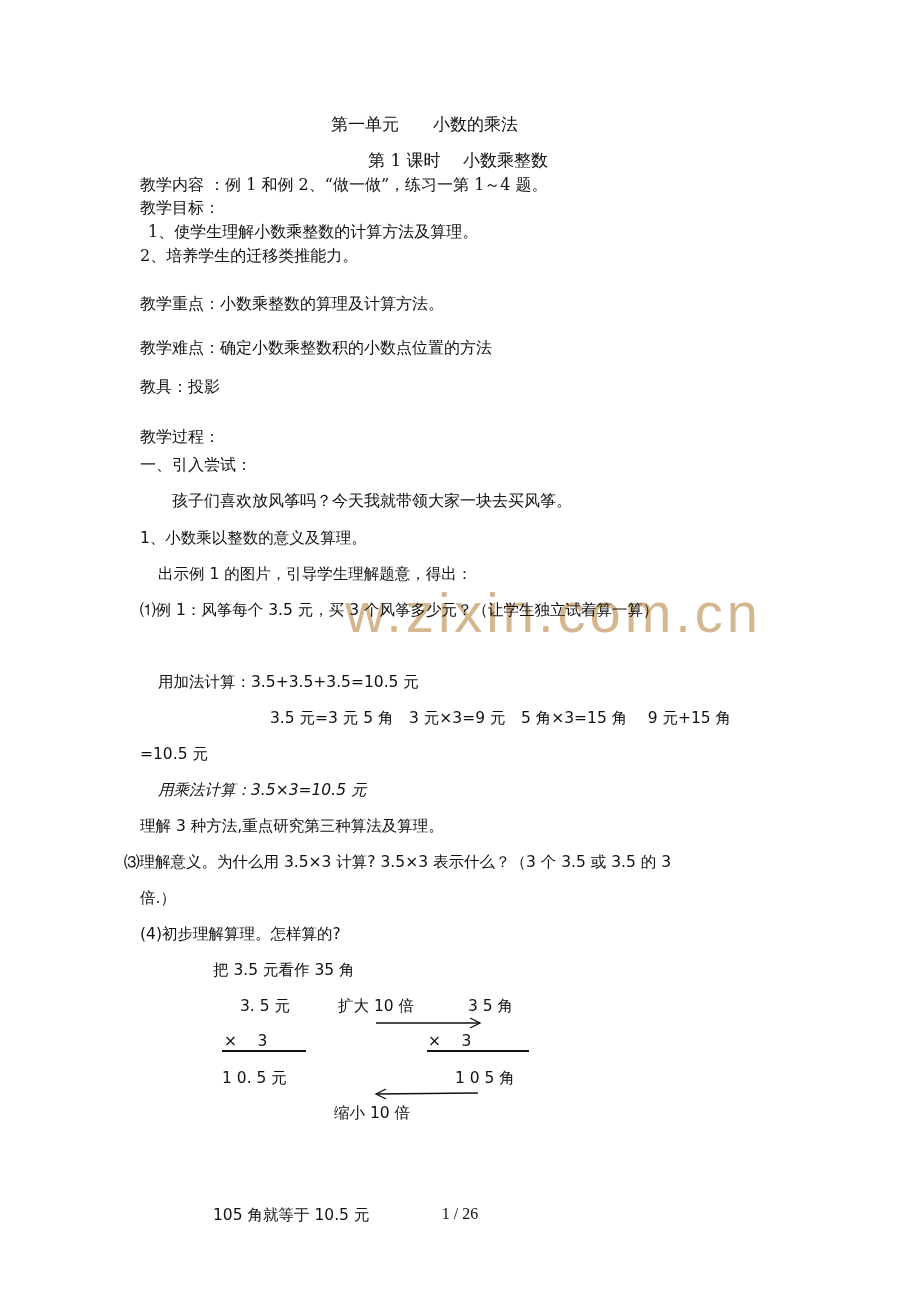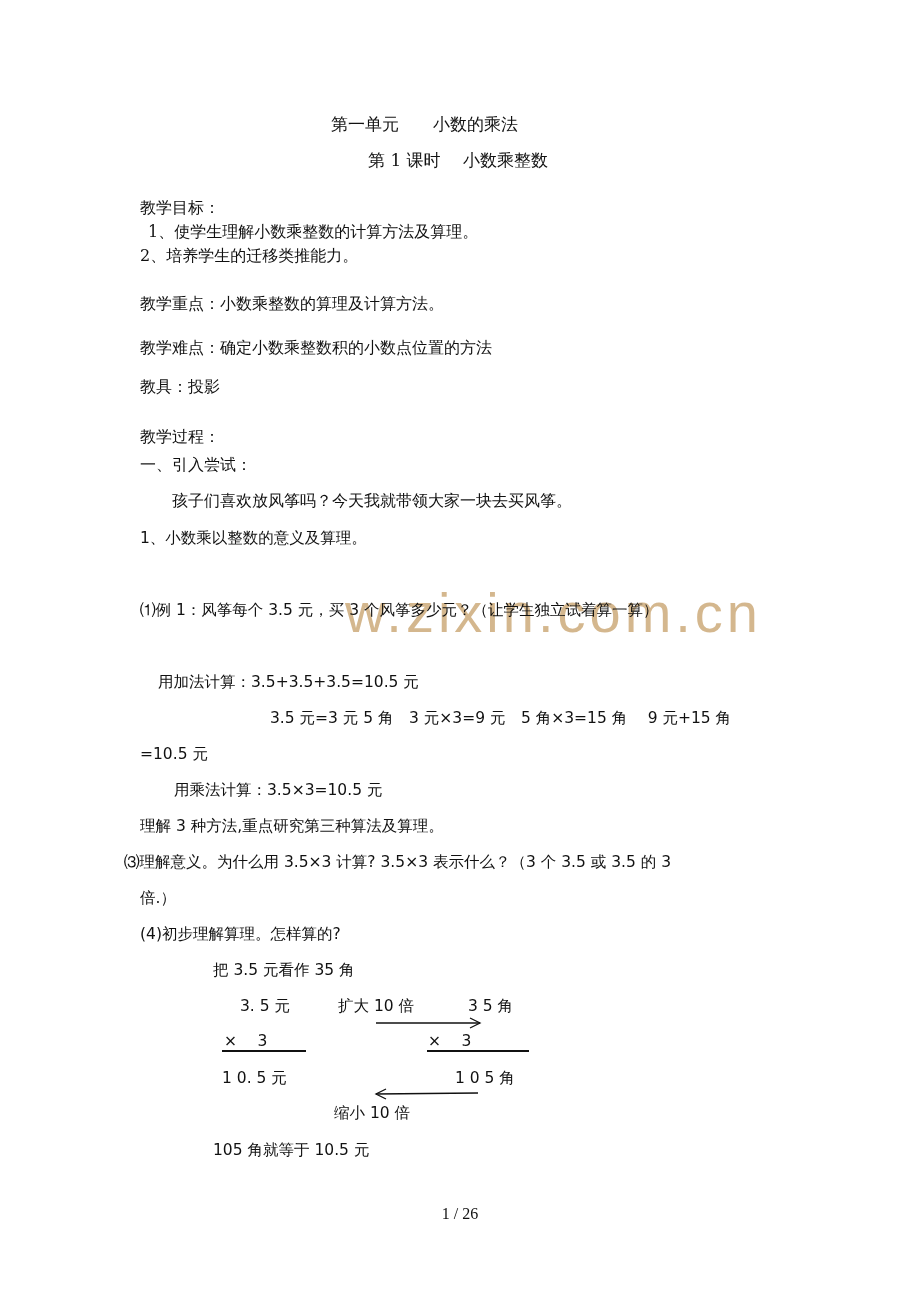--- a/index.html
+++ b/index.html
@@ -20,38 +20,40 @@
 </head>
 <body>
 
 <div class="page">
 
   <div class="watermark">w.zixin.com.cn</div>
 
   <div class="line title" style="left:331px; top:114px;">第一单元　　小数的乘法</div>
   <div class="line title" style="left:368px; top:150px;">第 1 课时　 小数乘整数</div>
 
+  <div class="line" style="left:140px; top:175px;">教学内容 ：例 1 和例 2、“做一做”，练习一第 1～4 题。</div>
   <div class="line" style="left:140px; top:198px;font-family:Liberation Serif, serif;">教学目标：</div>
   <div class="line" style="left:148px; top:222px;">1、使学生理解小数乘整数的计算方法及算理。</div>
   <div class="line" style="left:140px; top:246px;">2、培养学生的迁移类推能力。</div>
   <div class="line" style="left:140px; top:294px;">教学重点：小数乘整数的算理及计算方法。</div>
 
   <div class="line" style="left:140px; top:338px;">教学难点：确定小数乘整数积的小数点位置的方法</div>
   <div class="line" style="left:140px; top:377px;">教具：投影</div>
   <div class="line" style="left:140px; top:416px;margin-top:11px;">教学过程：</div>
   <div class="line" style="left:140px; top:455px;">一、引入尝试：</div>
 
   <div class="line" style="left:172px; top:491px;">孩子们喜欢放风筝吗？今天我就带领大家一块去买风筝。</div>
   <div class="line sans" style="left:140px; top:528px;">1、小数乘以整数的意义及算理。</div>
+  <div class="line sans" style="left:158px; top:564px;">出示例 1 的图片，引导学生理解题意，得出：</div>
 
   <div class="line sans" style="left:140px; top:600px;">⑴例 1：风筝每个 3.5 元，买 3 个风筝多少元？（让学生独立试着算一算）</div>
   <div class="line sans" style="left:158px; top:672px;">用加法计算：3.5+3.5+3.5=10.5 元</div>
   <div class="line sans" style="left:270px; top:708px;">3.5 元=3 元 5 角　3 元×3=9 元　5 角×3=15 角　 9 元+15 角</div>
   <div class="line sans" style="left:140px; top:744px;">=10.5 元</div>
-  <div class="line sans" style="left:174px; top:780px;">用乘法计算：3.5×3=10.5 元</div>
+  <div class="line sans" style="left:158px; top:780px;font-style:italic;">用乘法计算：3.5×3=10.5 元</div>
   <div class="line sans" style="left:140px; top:816px;">理解 3 种方法,重点研究第三种算法及算理。</div>
   <div class="line sans" style="left:124px; top:852px;">⑶理解意义。为什么用 3.5×3 计算? 3.5×3 表示什么？（3 个 3.5 或 3.5 的 3</div>
   <div class="line sans" style="left:140px; top:888px;">倍.）</div>
   <div class="line sans" style="left:140px; top:924px;">(4)初步理解算理。怎样算的?</div>
   <div class="line sans" style="left:213px; top:960px;">把 3.5 元看作 35 角</div>
 
   <div class="line sans" style="left:240px; top:996px;">3. 5 元</div>
   <div class="line sans" style="left:338px; top:996px;">扩大 10 倍</div>
   <div class="line sans" style="left:468px; top:996px;">3 5 角</div>
 
@@ -67,16 +69,16 @@
 
   <div class="line sans" style="left:222px; top:1068px;">1 0. 5 元</div>
   <div class="line sans" style="left:455px; top:1068px;">1 0 5 角</div>
 
   <svg class="arrow" style="left:370px; top:1086px;" width="116" height="16">
     <line x1="6" y1="8" x2="108" y2="7" stroke="#111" stroke-width="1.5"></line>
     <polyline points="16,3 6,8 16,13" fill="none" stroke="#111" stroke-width="1.3"></polyline>
   </svg>
 
   <div class="line sans" style="left:334px; top:1103px;">缩小 10 倍</div>
-  <div class="line sans" style="left:213px; top:1140px;">105 角就等于 10.5 元</div>
+  <div class="line sans" style="left:213px; top:1205px;">105 角就等于 10.5 元</div>
 
   <div class="footer">1 / 26</div>
 </div>
 
 </body></html>

